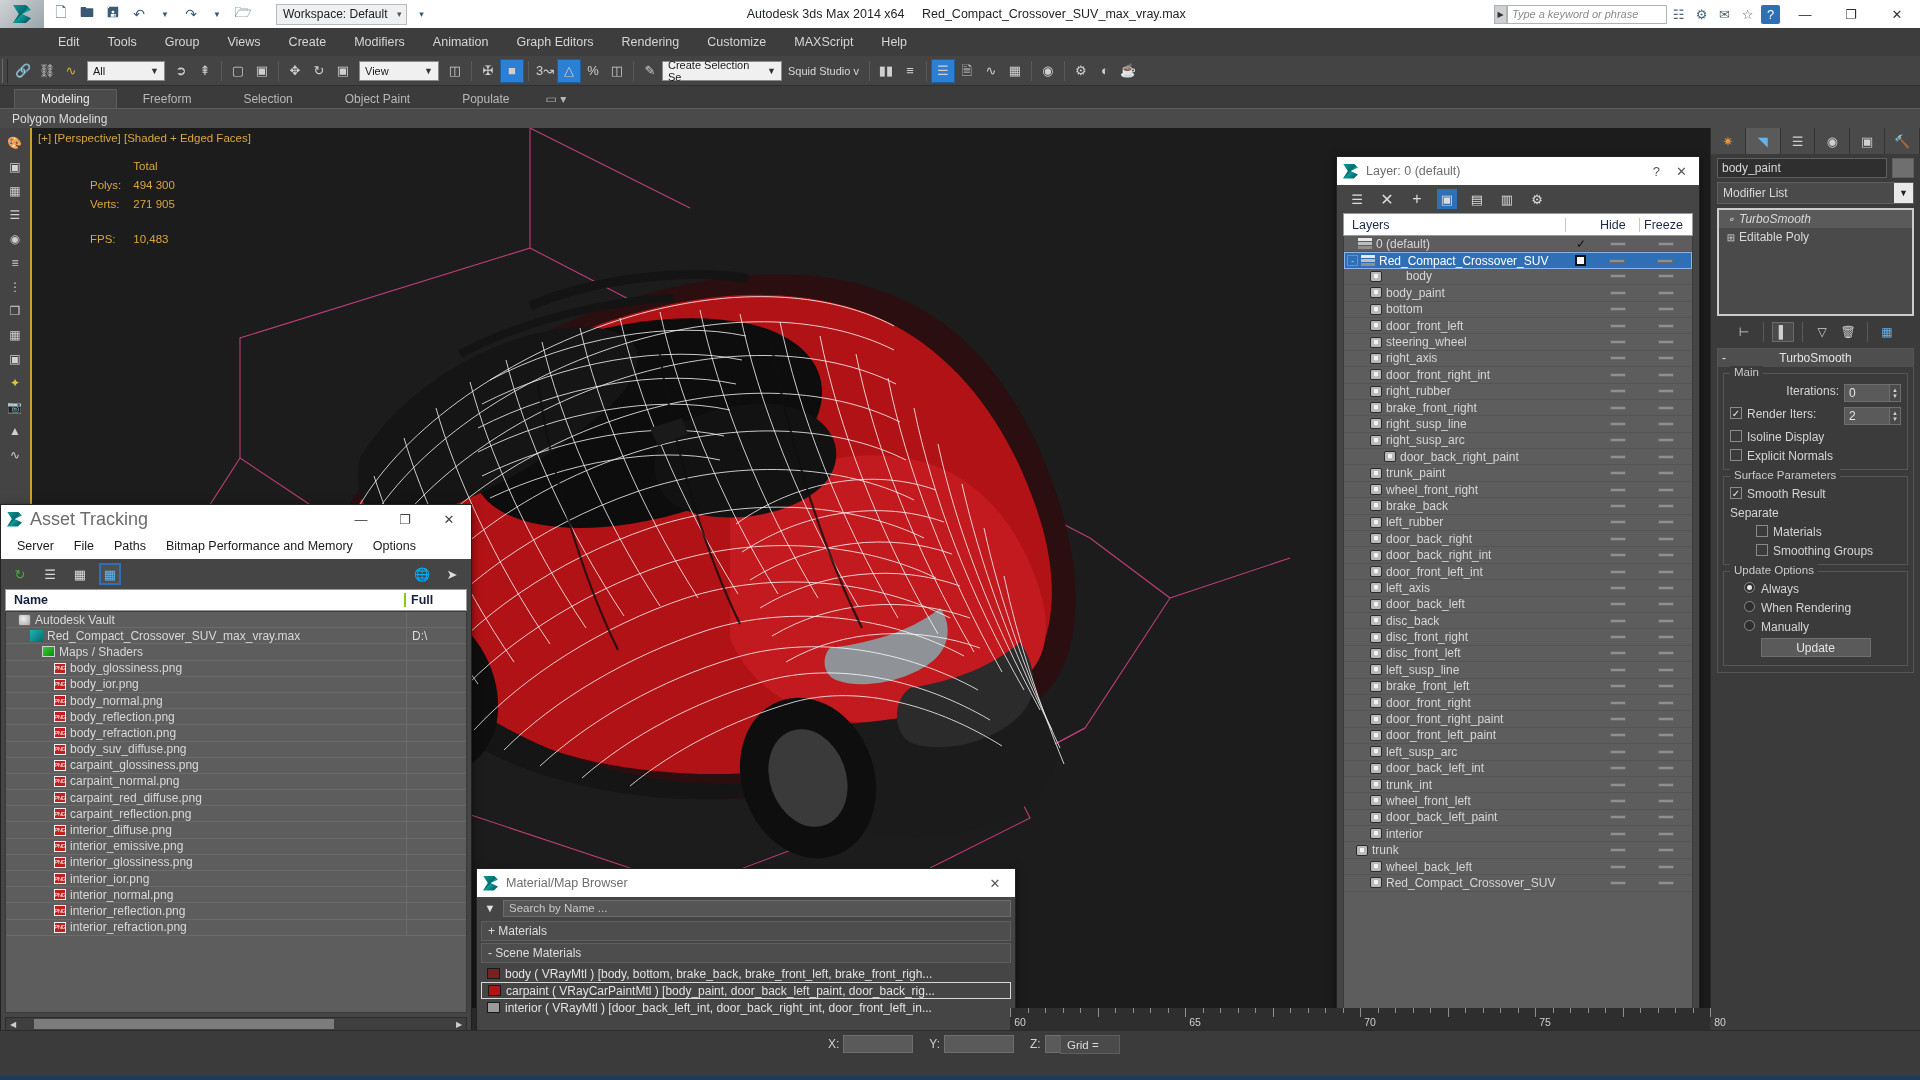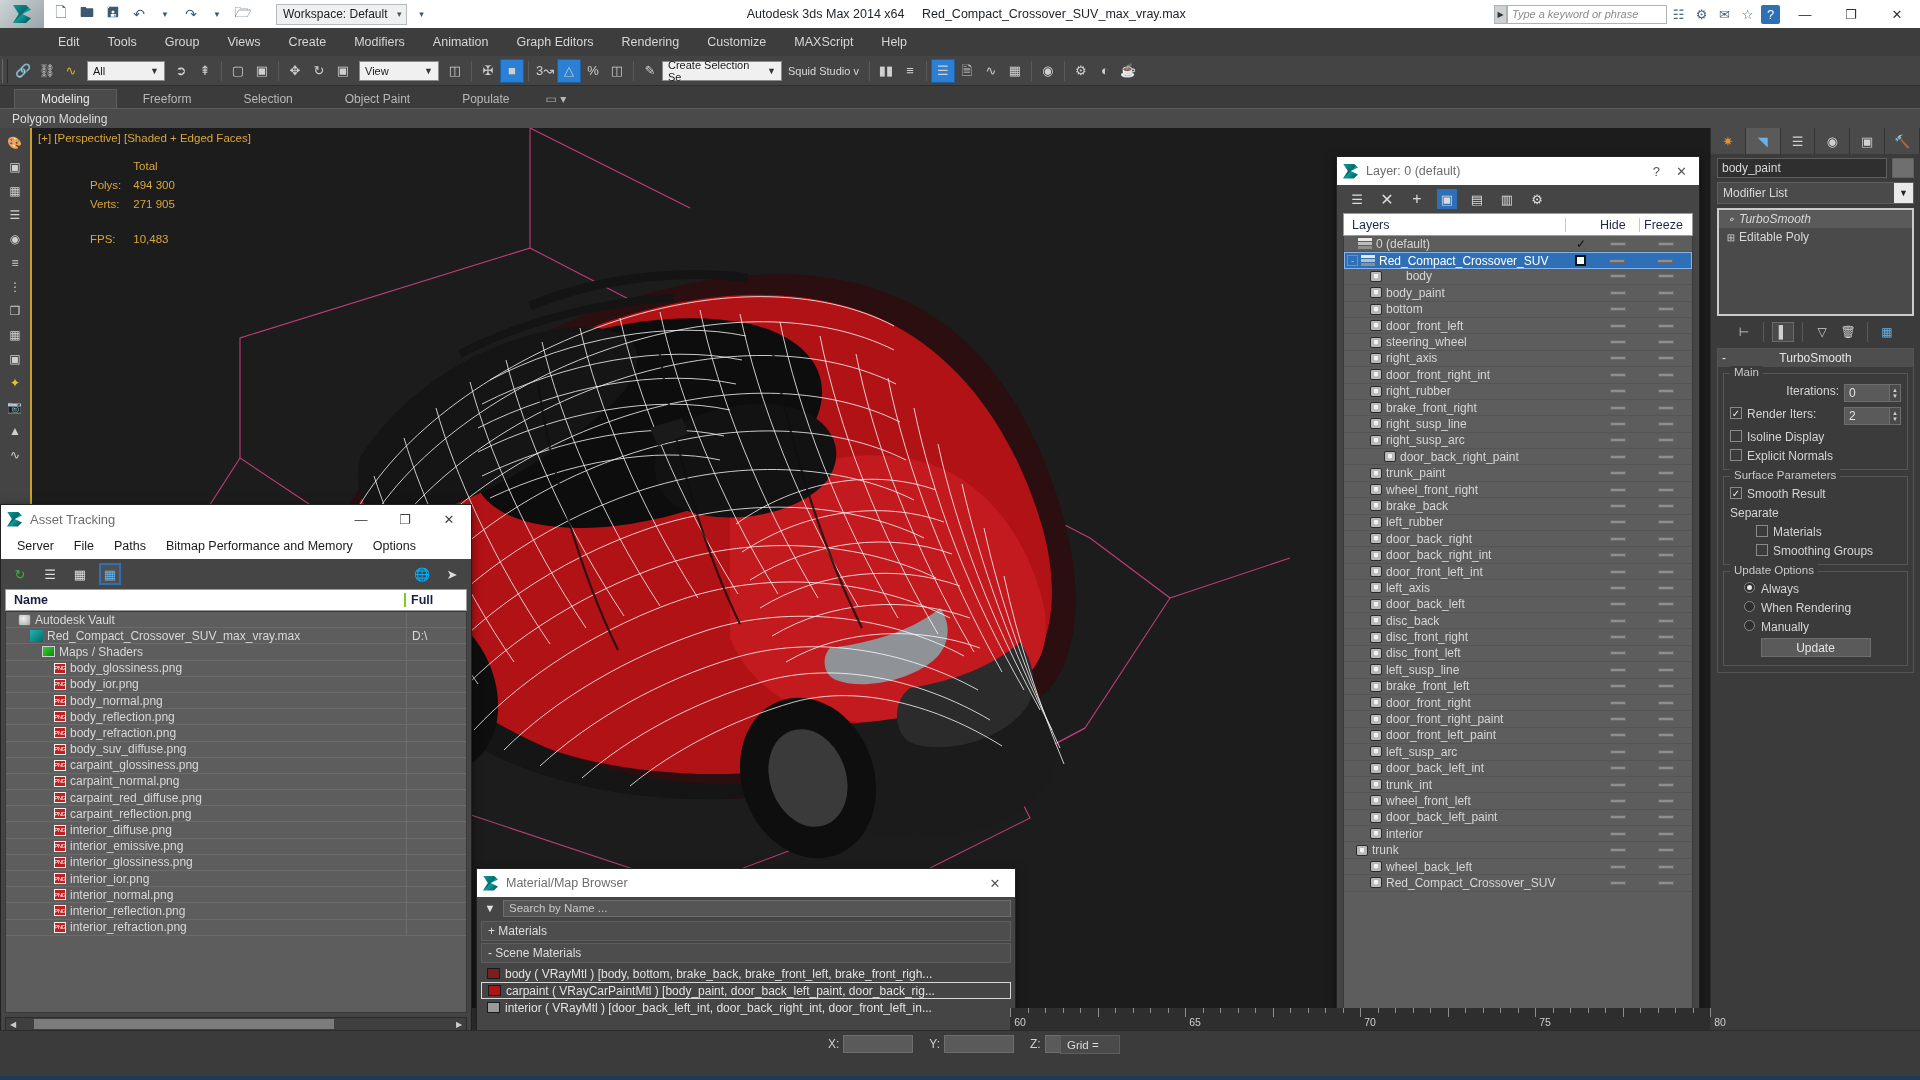--- a/index.html
+++ b/index.html
@@ -164,21 +164,21 @@
   .lrow .c3,.lrow .c4{display:flex;align-items:center;justify-content:center;}
   .lrow .c3{width:44px;} .lrow .c4{width:52px;}
   .dash{width:16px;height:4px;background:#8f8f8f;border:1px solid #6a6a6a;}
   .chkmk{font-size:12px;color:#111;}
   .sqbox{width:11px;height:11px;border:2px solid #111;background:#fff;}
 
   
   #assetdlg{position:absolute;left:0px;top:504px;width:472px;height:564px;
     background:#454545;border:1px solid #222;box-shadow:0 2px 8px rgba(0,0,0,.5);}
   #adtitle{height:28px;background:#fff;display:flex;align-items:center;padding-left:6px;}
-  #adtitle .ttxt{margin-left:8px;color:#6d6d6d;font-size:13px;}
+  #adtitle .ttxt{margin-left:8px;color:#6d6d6d;font-size:18px;}
   #adtitle .wb{margin-left:auto;display:flex;}
   #adtitle .wb div{width:44px;height:28px;display:flex;align-items:center;justify-content:center;
     color:#444;font-size:13px;}
   #admenu{height:26px;background:#fff;display:flex;align-items:center;padding-left:6px;gap:0;}
   #admenu .am{padding:0 10px;color:#1a1a1a;font-size:12.5px;}
   #adtb{height:30px;background:#454545;display:flex;align-items:center;gap:8px;padding-left:8px;}
   #adtb .at{width:22px;height:22px;display:flex;align-items:center;justify-content:center;
     font-size:13px;color:#dcdcdc;}
   #adtb .at.sel{border:2px solid #2f6fb5;background:#4f4f4f;}
   #adhdr{display:flex;height:22px;background:#fff;border:1px solid #999;margin:0 4px;

